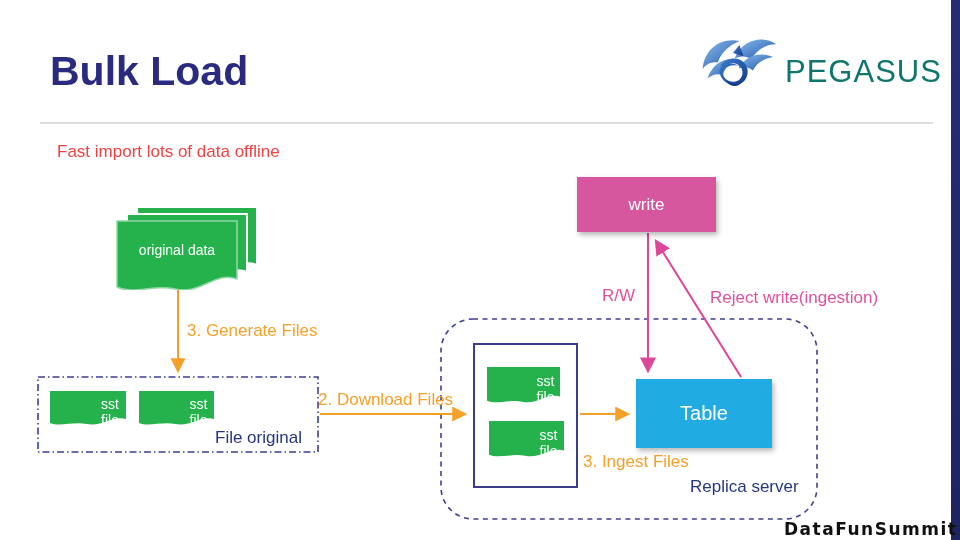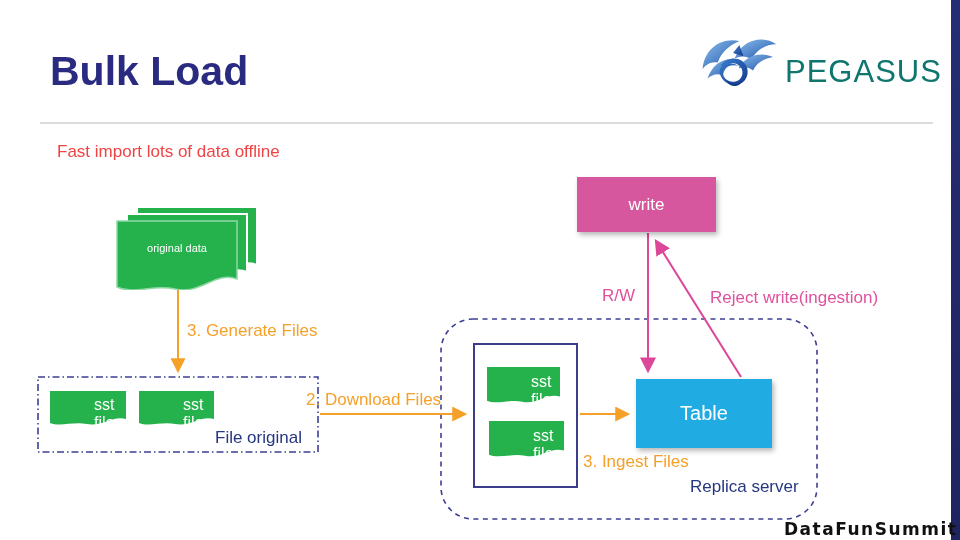--- a/index.html
+++ b/index.html
@@ -26,45 +26,45 @@
   .logo svg { position:absolute; left:0; top:0; }
   .logo-text {
     position:absolute; left:92px; top:22px; font-size:31px; color:#0f766e;
     letter-spacing:1px; font-weight:400;
   }
   .diagram-layer { position:absolute; left:0; top:0; width:960px; height:540px; }
 
   .doc-stack { position:absolute; left:116px; top:206px; width:142px; height:84px; }
   .doc-stack .doc-label {
     position:absolute; left:0px; top:36px; width:122px; text-align:center;
-    color:#ffffff; font-size:11px;
+    color:#ffffff; font-size:14px;
   }
   .sst-doc { position:absolute; }
   .sst-doc svg { position:absolute; left:0; top:0; width:100%; height:100%; }
   .sst-doc .doc-label {
-    position:absolute; left:0; top:15%; width:100%; text-align:left;
-    color:#ffffff; font-size:16px;padding-left:44px;
+    position:absolute; left:0; top:15%; width:100%; text-align:center;
+    color:#ffffff; font-size:14px;padding-left:44px;
   }
   .inner-box {
     position:absolute; left:473px; top:343px; width:105px; height:145px;
     border:2px solid #3c3c8c; background:#ffffff;
   }
   .node {
     position:absolute; display:flex; align-items:center; justify-content:center;
     color:#ffffff; box-shadow:2px 3px 5px rgba(0,0,0,0.28);
   }
   .node-client { left:577px; top:177px; width:139px; height:55px; background:#d6579e; font-size:17px; }
   .node-table  { left:636px; top:379px; width:136px; height:69px; background:#20ace3; font-size:20px; }
 
   .lbl { position:absolute; white-space:nowrap; }
   .lbl-orange { color:#f5a029; font-size:17px; }
   .lbl-navy { color:#263781; font-size:17px; }
   .lbl-magenta { color:#e0519e; font-size:17px; }
   .step-1 { left:187px; top:321px; }
-  .step-2 { left:306px; top:390px; }
+  .step-2 { left:318px; top:390px; }
   .step-3 { left:583px; top:452px; }
   .fp-label { left:215px; top:428px; }
   .rs-label { left:690px; top:477px; }
   .rw-label { left:602px; top:286px; }
   .reject-label { left:710px; top:288px; }
   .footer {
     position:absolute; left:784px; top:519px; font-size:17px; font-weight:bold;
     color:#101010; letter-spacing:1.5px; font-family:"DejaVu Sans", sans-serif;
   }
 </style>

